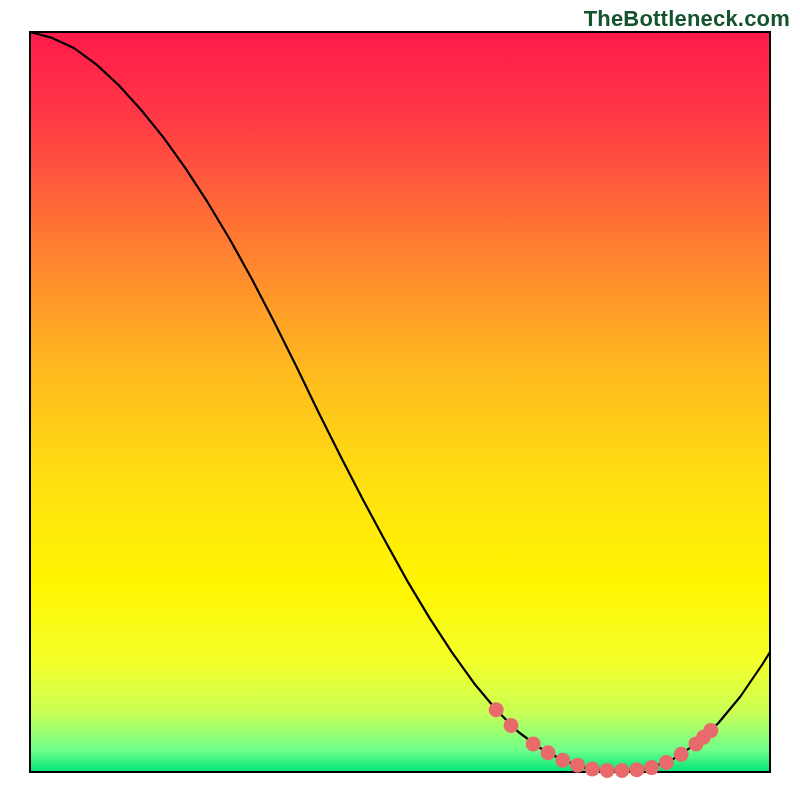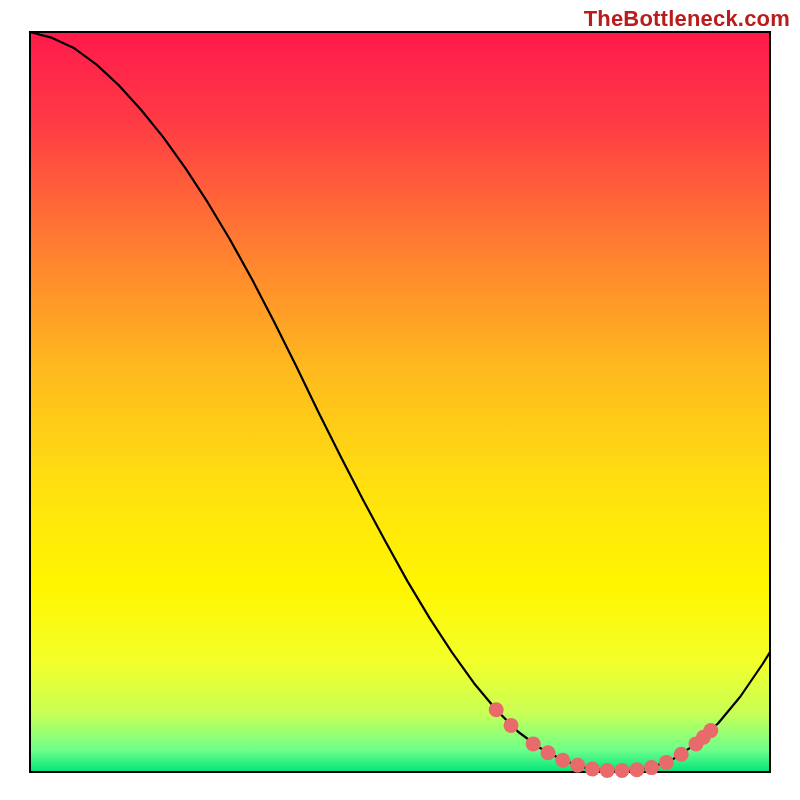--- a/index.html
+++ b/index.html
@@ -15,21 +15,21 @@
     position: relative;
     width: 800px;
     height: 800px;
   }
   .watermark {
     position: absolute;
     top: 6px;
     right: 10px;
     font-size: 22px;
     font-weight: 600;
-    color: #b91c1c;
+    color: #14532d;
     letter-spacing: 0.2px;
     z-index: 10;
   }
   svg.plot {
     position: absolute;
     left: 0;
     top: 0;
   }
   .curve {
     fill: none;

